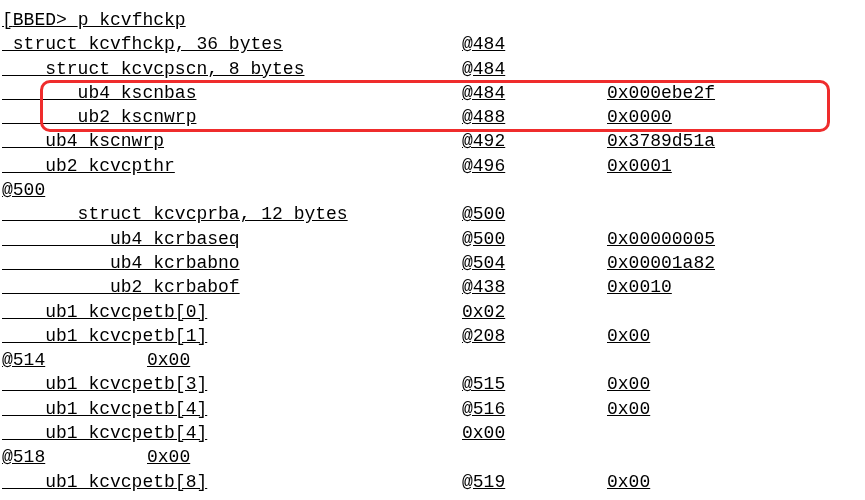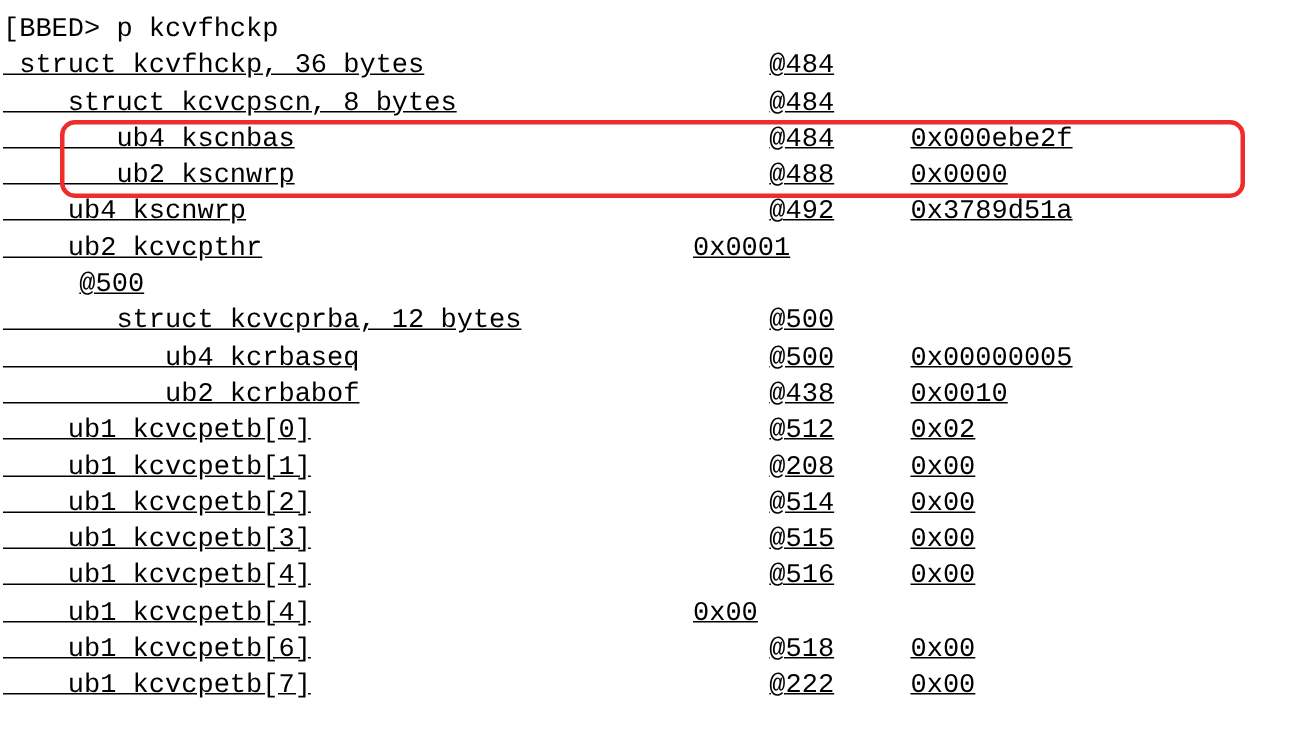--- a/index.html
+++ b/index.html
@@ -15,28 +15,29 @@
   .screen {
     width: 865px;
     height: 500px;
     box-sizing: border-box;
     padding: 8px 0 0 2px;
     position: relative;
     overflow: hidden;
   }
   .command-line {
     white-space: pre;
+    text-decoration: underline;
   }
   .row {
     white-space: pre;
     display: flex;
     text-decoration: underline;
   }
   .row .c1 { display: inline-block; min-width: 460px; white-space: pre; }
-  .row .c2 { display: inline-block; min-width: 145px; white-space: pre; text-align: center; }
+  .row .c2 { display: inline-block; min-width: 145px; white-space: pre; }
   .row .c3 { display: inline-block; white-space: pre; }
 
   .highlight-box {
     position: absolute;
     left: 40px;
     top: 80px;
     width: 790px;
     height: 52px;
     border: 3px solid #ef2c2c;
     border-radius: 10px;
@@ -50,29 +51,30 @@
 <div class="screen">
 
   <div class="command-line"><span>[</span><span>BBED&gt; </span><span>p kcvfhckp</span></div>
 
   <div id="rows">
       <div class="row"><span class="c1"> struct kcvfhckp, 36 bytes</span><span class="c2">@484</span><span class="c3"></span></div>
       <div class="row"><span class="c1">    struct kcvcpscn, 8 bytes</span><span class="c2">@484</span><span class="c3"></span></div>
       <div class="row"><span class="c1">       ub4 kscnbas</span><span class="c2">@484</span><span class="c3">0x000ebe2f</span></div>
       <div class="row"><span class="c1">       ub2 kscnwrp</span><span class="c2">@488</span><span class="c3">0x0000</span></div>
       <div class="row"><span class="c1">    ub4 kscnwrp</span><span class="c2">@492</span><span class="c3">0x3789d51a</span></div>
-      <div class="row"><span class="c1">    ub2 kcvcpthr</span><span class="c3">0x0001</span></div>
+      <div class="row"><span class="c1">    ub2 kcvcpthr</span><span class="c2">@496</span><span class="c3">0x0001</span></div>
       <div class="row"><span class="c2">@500</span><span class="c3"></span></div>
       <div class="row"><span class="c1">       struct kcvcprba, 12 bytes</span><span class="c2">@500</span><span class="c3"></span></div>
       <div class="row"><span class="c1">          ub4 kcrbaseq</span><span class="c2">@500</span><span class="c3">0x00000005</span></div>
+      <div class="row"><span class="c1">          ub4 kcrbabno</span><span class="c2">@504</span><span class="c3">0x00001a82</span></div>
       <div class="row"><span class="c1">          ub2 kcrbabof</span><span class="c2">@438</span><span class="c3">0x0010</span></div>
-      <div class="row"><span class="c1">    ub1 kcvcpetb[0]</span><span class="c2">@512</span><span class="c3">0x02</span></div>
+      <div class="row"><span class="c1">    ub1 kcvcpetb[0]</span><span class="c3">0x02</span></div>
       <div class="row"><span class="c1">    ub1 kcvcpetb[1]</span><span class="c2">@208</span><span class="c3">0x00</span></div>
-      <div class="row"><span class="c1">    ub1 kcvcpetb[2]</span><span class="c2">@514</span><span class="c3">0x00</span></div>
+      <div class="row"><span class="c2">@514</span><span class="c3">0x00</span></div>
       <div class="row"><span class="c1">    ub1 kcvcpetb[3]</span><span class="c2">@515</span><span class="c3">0x00</span></div>
       <div class="row"><span class="c1">    ub1 kcvcpetb[4]</span><span class="c2">@516</span><span class="c3">0x00</span></div>
       <div class="row"><span class="c1">    ub1 kcvcpetb[4]</span><span class="c3">0x00</span></div>
-      <div class="row"><span class="c1">    ub1 kcvcpetb[6]</span><span class="c2">@518</span><span class="c3">0x00</span></div>
-      <div class="row"><span class="c1">    ub1 kcvcpetb[7]</span><span class="c2">@222</span><span class="c3">0x00</span></div>
+      <div class="row"><span class="c2">@518</span><span class="c3">0x00</span></div>
+      <div class="row"><span class="c1">    ub1 kcvcpetb[8]</span><span class="c2">@519</span><span class="c3">0x00</span></div>
     </div>
 
   <div class="highlight-box"></div>
 </div>
 
 </body></html>

